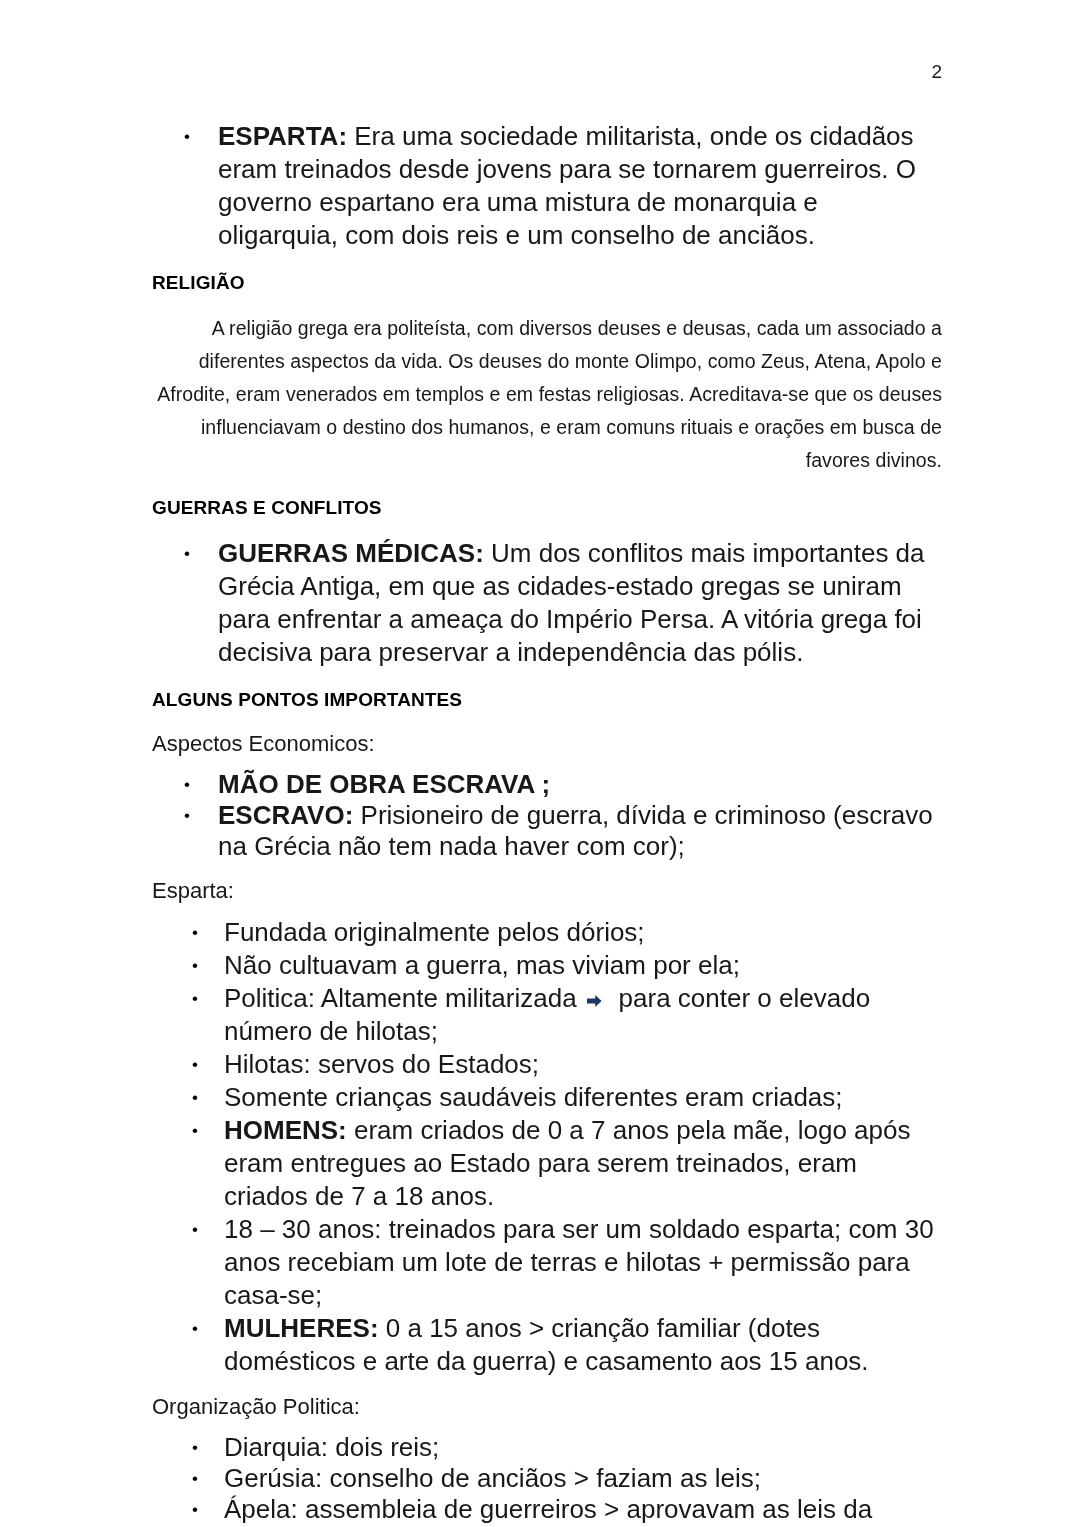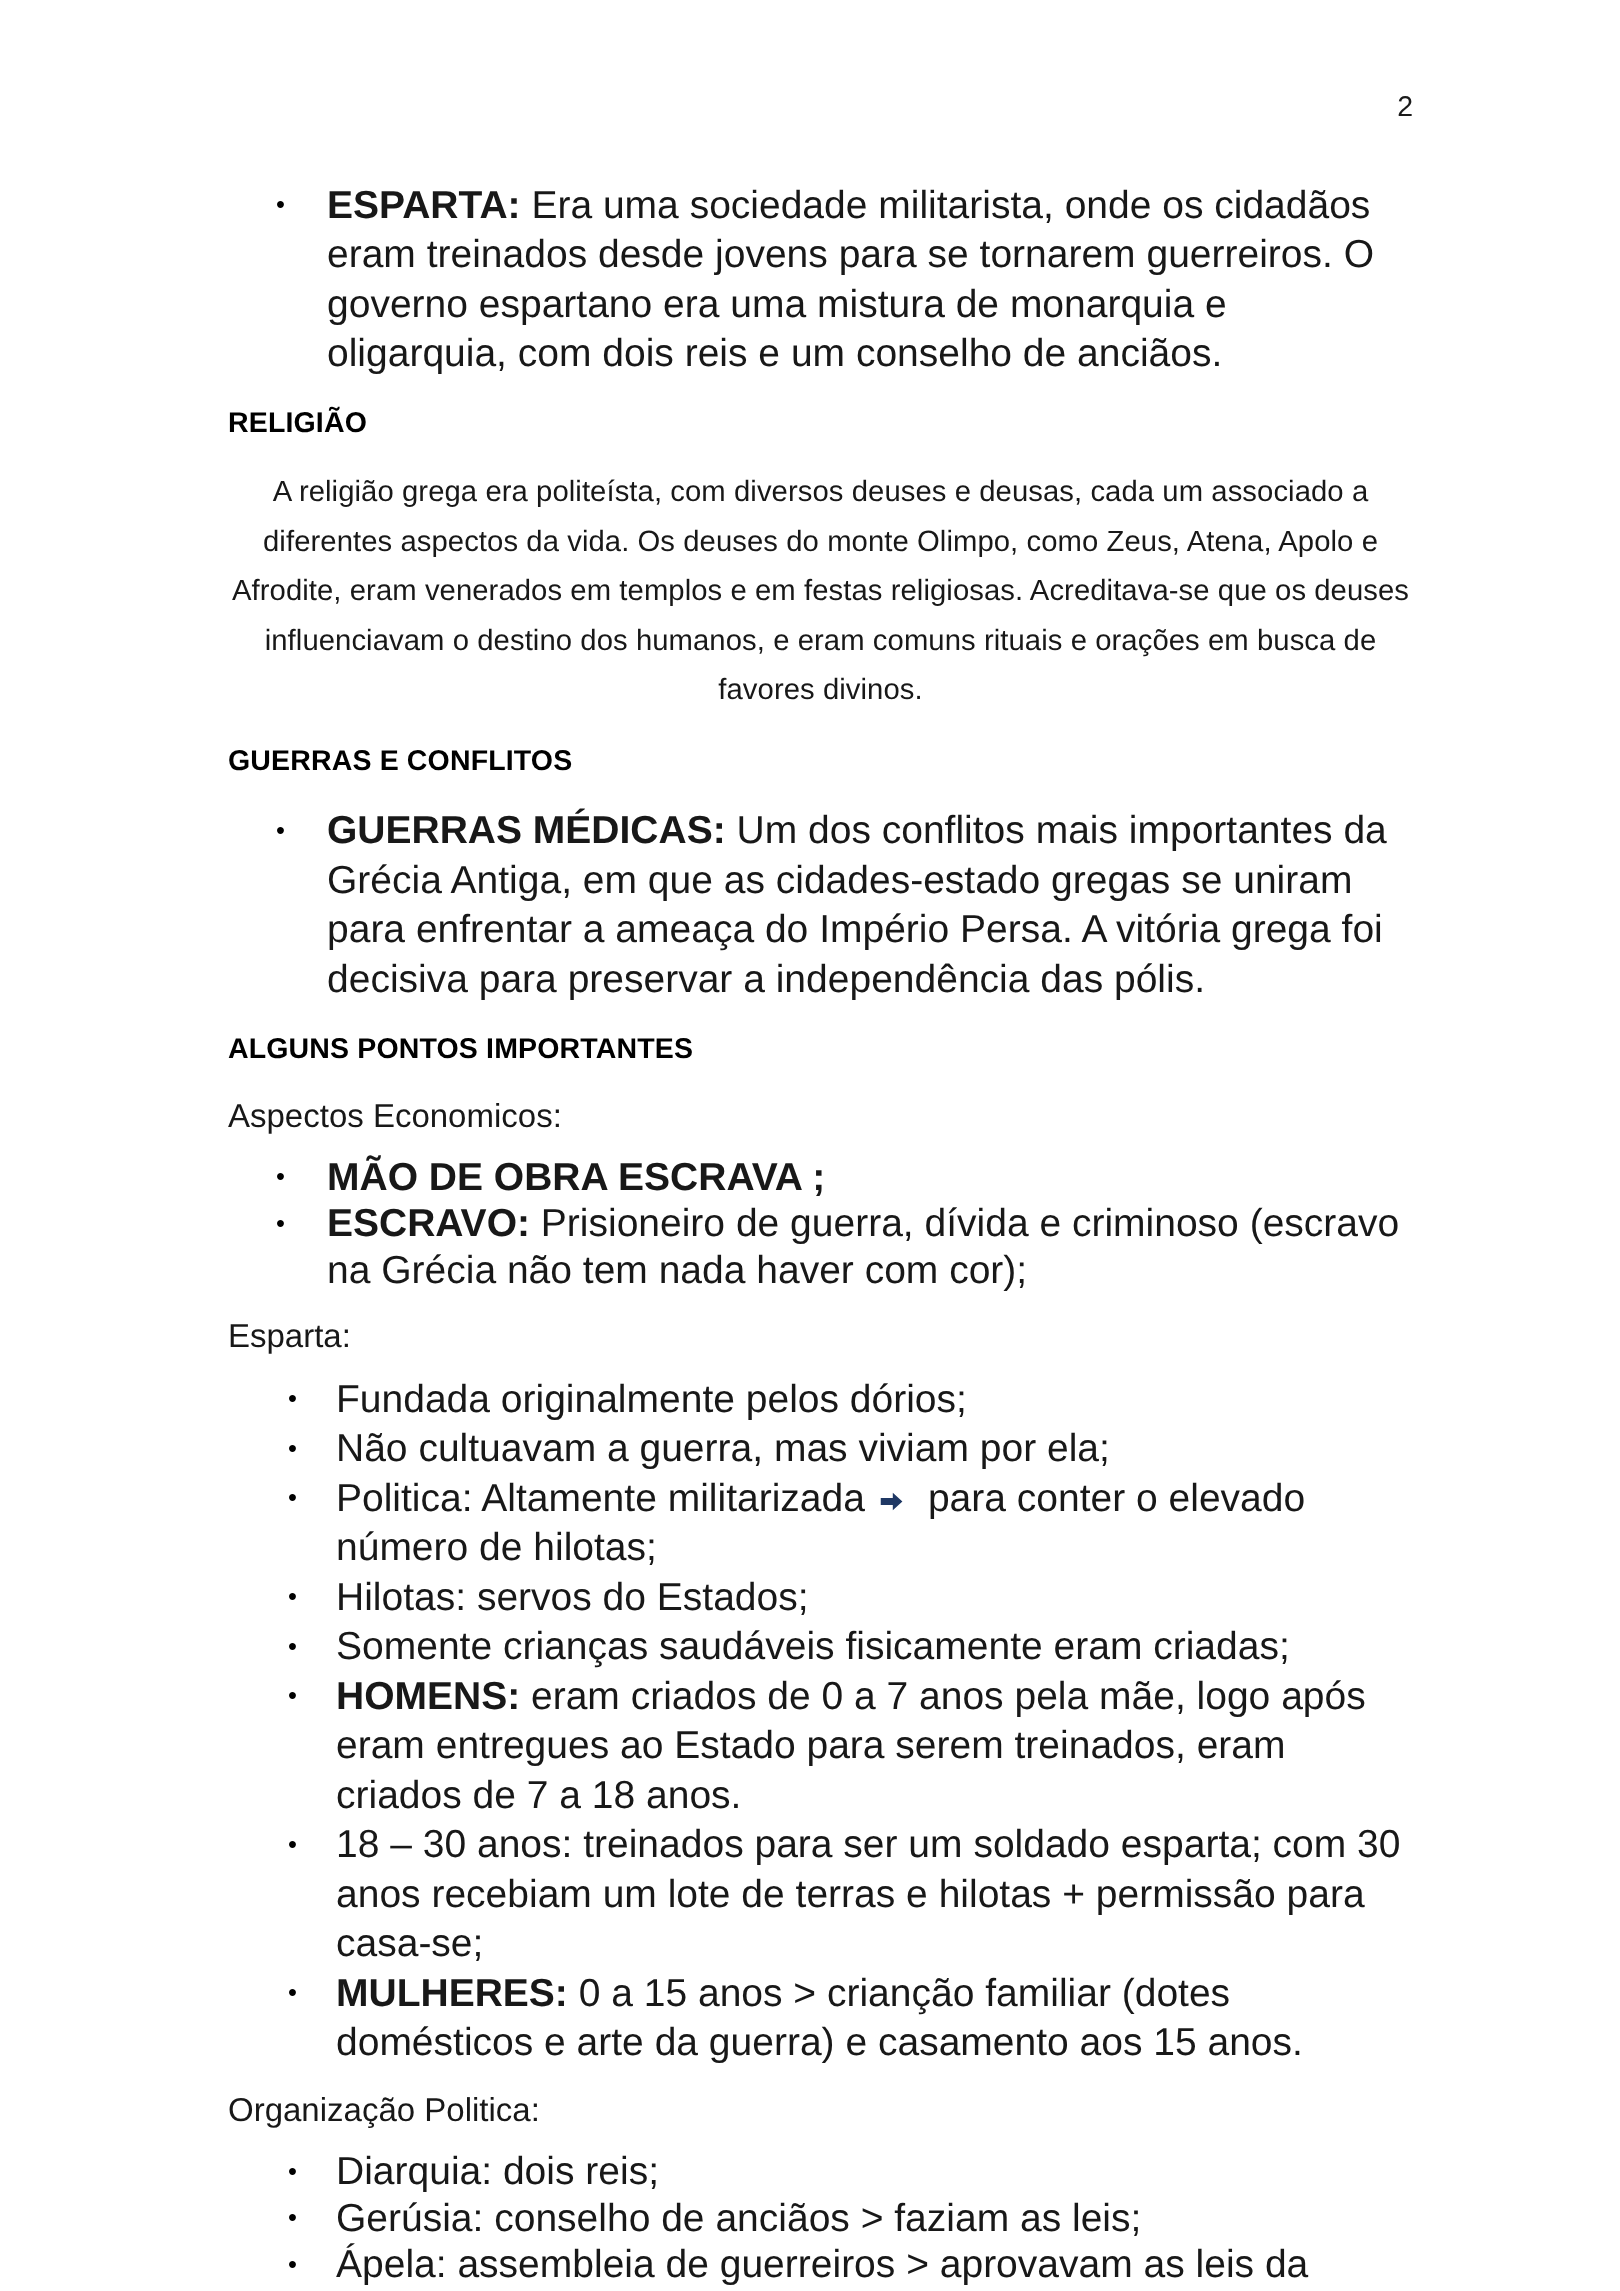--- a/index.html
+++ b/index.html
@@ -35,21 +35,21 @@
     top: 120px;
     width: 790px;
   }
 
   
   .body-text {
     font-size: 19.5px;
     line-height: 33px;
     color: #181818;
     margin: 0 0 14px 0;
-    text-align: center;
+    text-align: right;
     letter-spacing: 0.05px;
   }
 
   
   .heading {
     font-size: 19px;
     font-weight: bold;
     line-height: 30px;
     color: #000000;
     margin: 16px 0 14px 0;
@@ -149,21 +149,21 @@
     </ul>
 
     <div class="label-line">Esparta:</div>
     <ul class="bullets indented">
       <li><span>Fundada originalmente pelos dórios;</span></li>
       <li><span>Não cultuavam a guerra, mas viviam por ela;</span></li>
       <li><span>Politica: Altamente militarizada</span><span class="arrow-glyph"><svg width="20" height="14" viewBox="0 0 20 14" xmlns="http://www.w3.org/2000/svg">
               <path d="M0 4.6 H8.2 V1.1 L14.6 7 L8.2 12.9 V9.4 H0 Z" fill="#1F3864"></path>
             </svg></span><span>para conter o elevado número de hilotas;</span></li>
       <li><span>Hilotas: servos do Estados;</span></li>
-      <li><span>Somente crianças saudáveis fisicamente eram criadas;</span></li>
+      <li><span>Somente crianças saudáveis diferentes eram criadas;</span></li>
       <li><span class="lead">HOMENS:</span><span> eram criados de 0 a 7 anos pela mãe, logo após eram entregues ao Estado para serem treinados, eram criados de 7 a 18 anos.</span></li>
       <li><span>18 – 30 anos: treinados para ser um soldado esparta; com 30 anos recebiam um lote de terras e hilotas + permissão para casa-se;</span></li>
       <li><span class="lead">MULHERES:</span><span> 0 a 15 anos &gt; crianção familiar (dotes domésticos e arte da guerra) e casamento aos 15 anos.</span></li>
     </ul>
 
     <div class="label-line">Organização Politica:</div>
     <ul class="bullets indented compact">
       <li><span>Diarquia: dois reis;</span></li>
       <li><span>Gerúsia: conselho de anciãos &gt; faziam as leis;</span></li>
       <li><span>Ápela: assembleia de guerreiros &gt; aprovavam as leis da gerúsia.</span></li>

